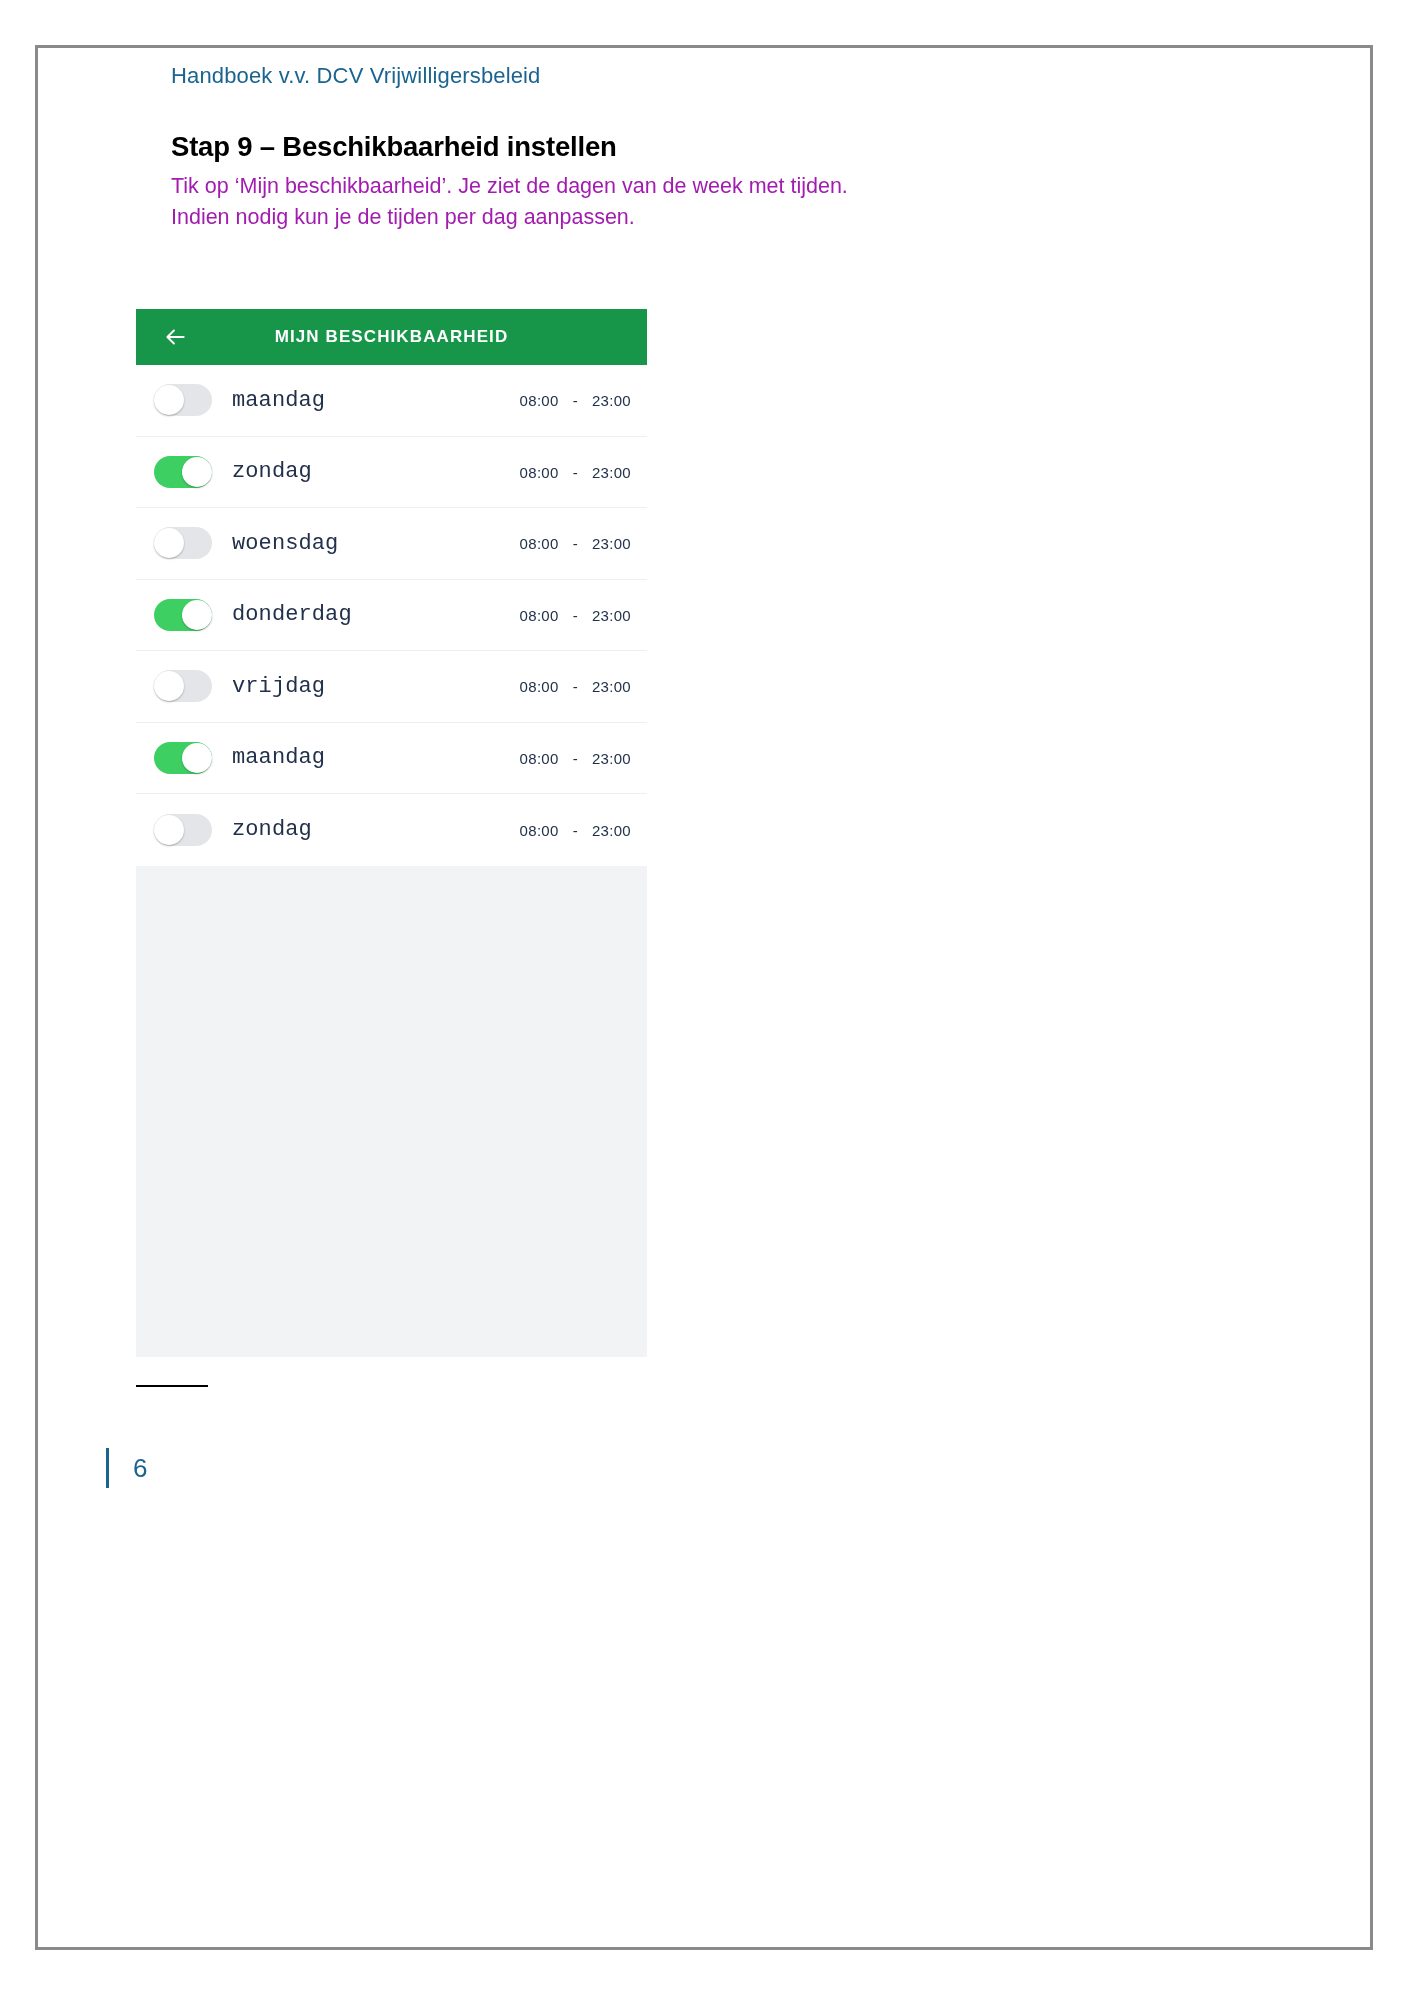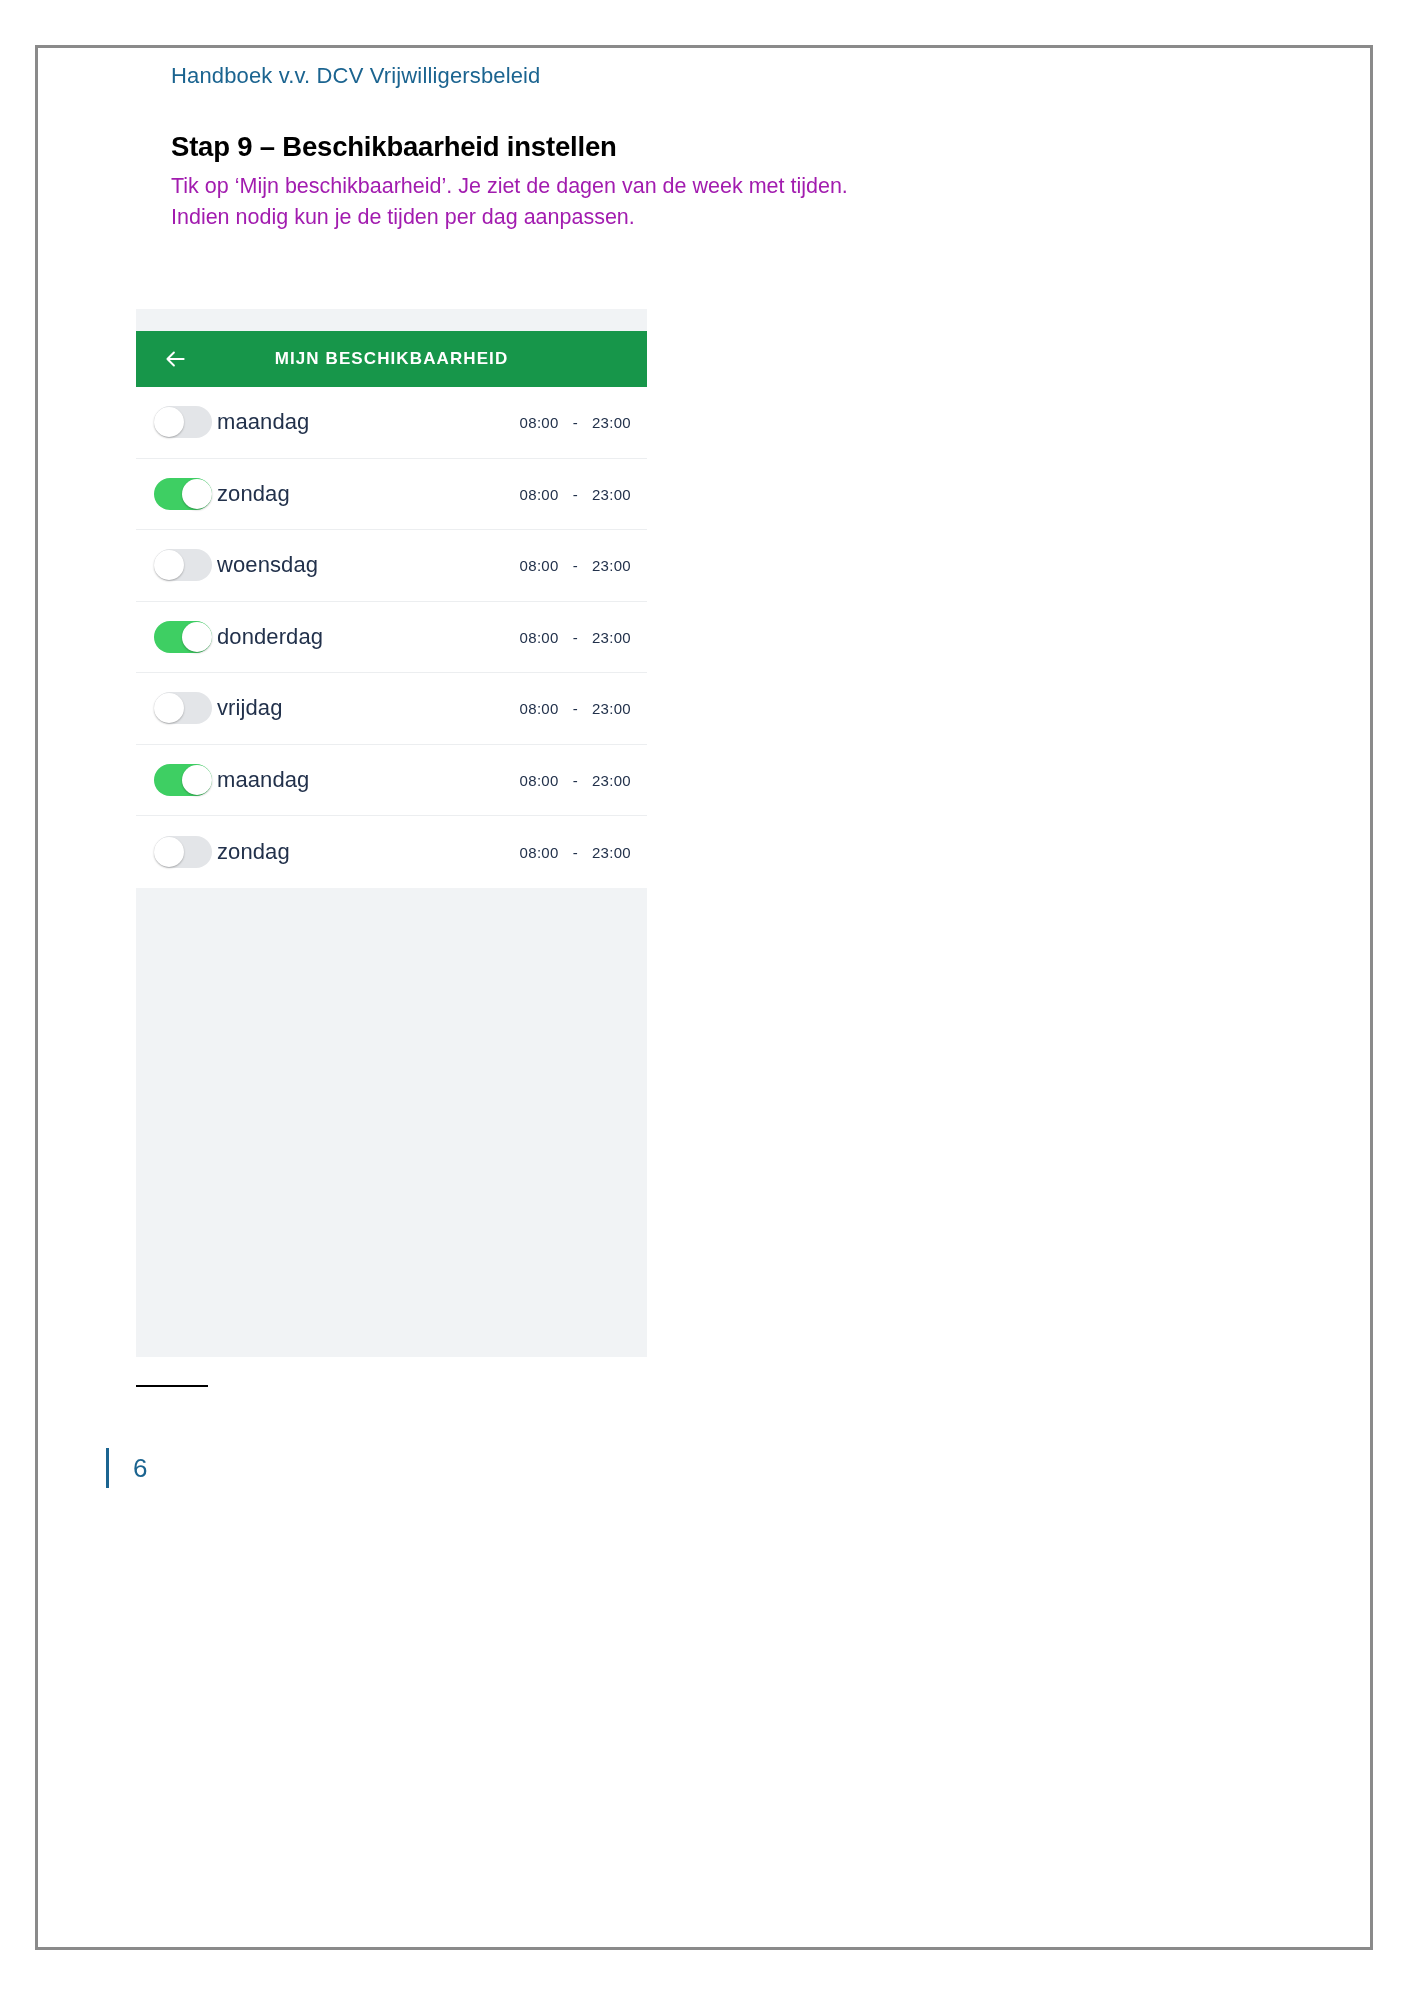--- a/index.html
+++ b/index.html
@@ -79,21 +79,20 @@
     background: #f1f3f5;
     overflow: hidden;
   }
 
   .appbar {
     position: relative;
     height: 56px;
     background: #17964a;
     display: flex;
     align-items: center;
-    margin-top: 22px;
   }
   .appbar-back {
     position: absolute;
     left: 25px;
     top: 50%;
     transform: translateY(-50%);
     width: 28px;
     height: 28px;
     display: flex;
     align-items: center;
@@ -142,24 +141,25 @@
     width: 30px;
     height: 30px;
     border-radius: 50%;
     background: #ffffff;
     box-shadow: 0 1px 2px rgba(0,0,0,0.28);
   }
   .toggle.off .knob { left: 0px; }
   .toggle.on  .knob { left: 28px; }
 
   .day-label {
-    margin-left: 5px;
+    margin-left: 20px;
     font-size: 22px;
     color: #22314b;
     letter-spacing: 0.1px;
+    font-family: Liberation Mono, monospace;
   }
 
   .day-times {
     position: absolute;
     right: 16px;
     top: 50%;
     transform: translateY(-50%);
     font-size: 15px;
     color: #22314b;
     display: flex;

